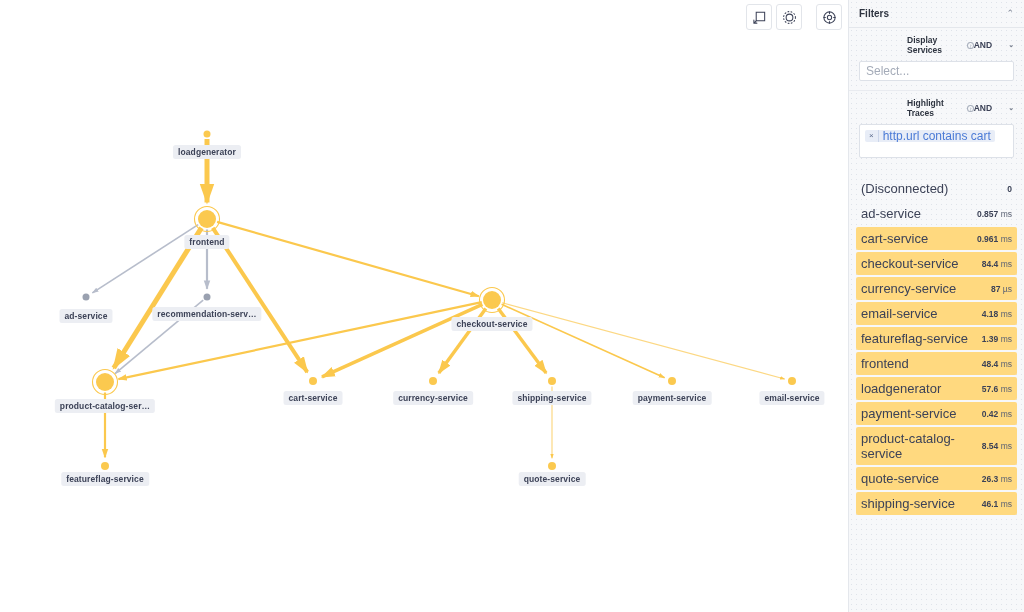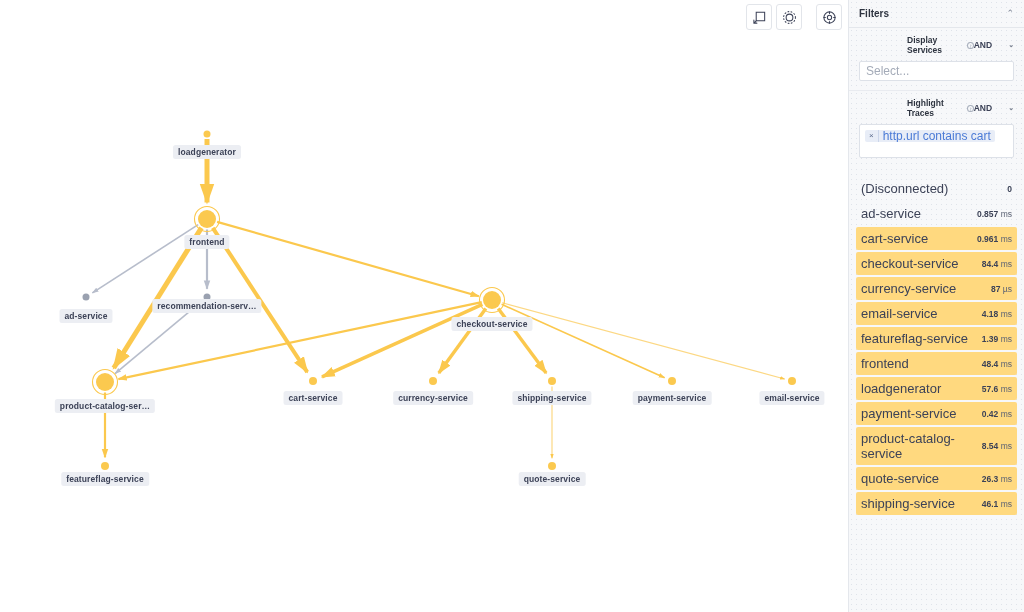--- a/index.html
+++ b/index.html
@@ -227,21 +227,21 @@
           </g>
           <g>
             <circle cx="552" cy="466" r="4" fill="#fbc94f"></circle>
           </g>
         </g>
       </svg>
     <div id="labels-layer">
         <div class="node-label" style="left: 207px; top: 145px;">loadgenerator</div>
         <div class="node-label" style="left: 207px; top: 235px;">frontend</div>
         <div class="node-label" style="left: 86px; top: 309px;">ad-service</div>
-        <div class="node-label" style="left: 207px; top: 299px;">recommendation-serv…</div>
+        <div class="node-label" style="left: 207px; top: 307px;">recommendation-serv…</div>
         <div class="node-label" style="left: 492px; top: 317px;">checkout-service</div>
         <div class="node-label" style="left: 105px; top: 399px;">product-catalog-ser…</div>
         <div class="node-label" style="left: 313px; top: 391px;">cart-service</div>
         <div class="node-label" style="left: 433px; top: 391px;">currency-service</div>
         <div class="node-label" style="left: 552px; top: 391px;">shipping-service</div>
         <div class="node-label" style="left: 672px; top: 391px;">payment-service</div>
         <div class="node-label" style="left: 792px; top: 391px;">email-service</div>
         <div class="node-label" style="left: 105px; top: 472px;">featureflag-service</div>
         <div class="node-label" style="left: 552px; top: 472px;">quote-service</div>
       </div>

